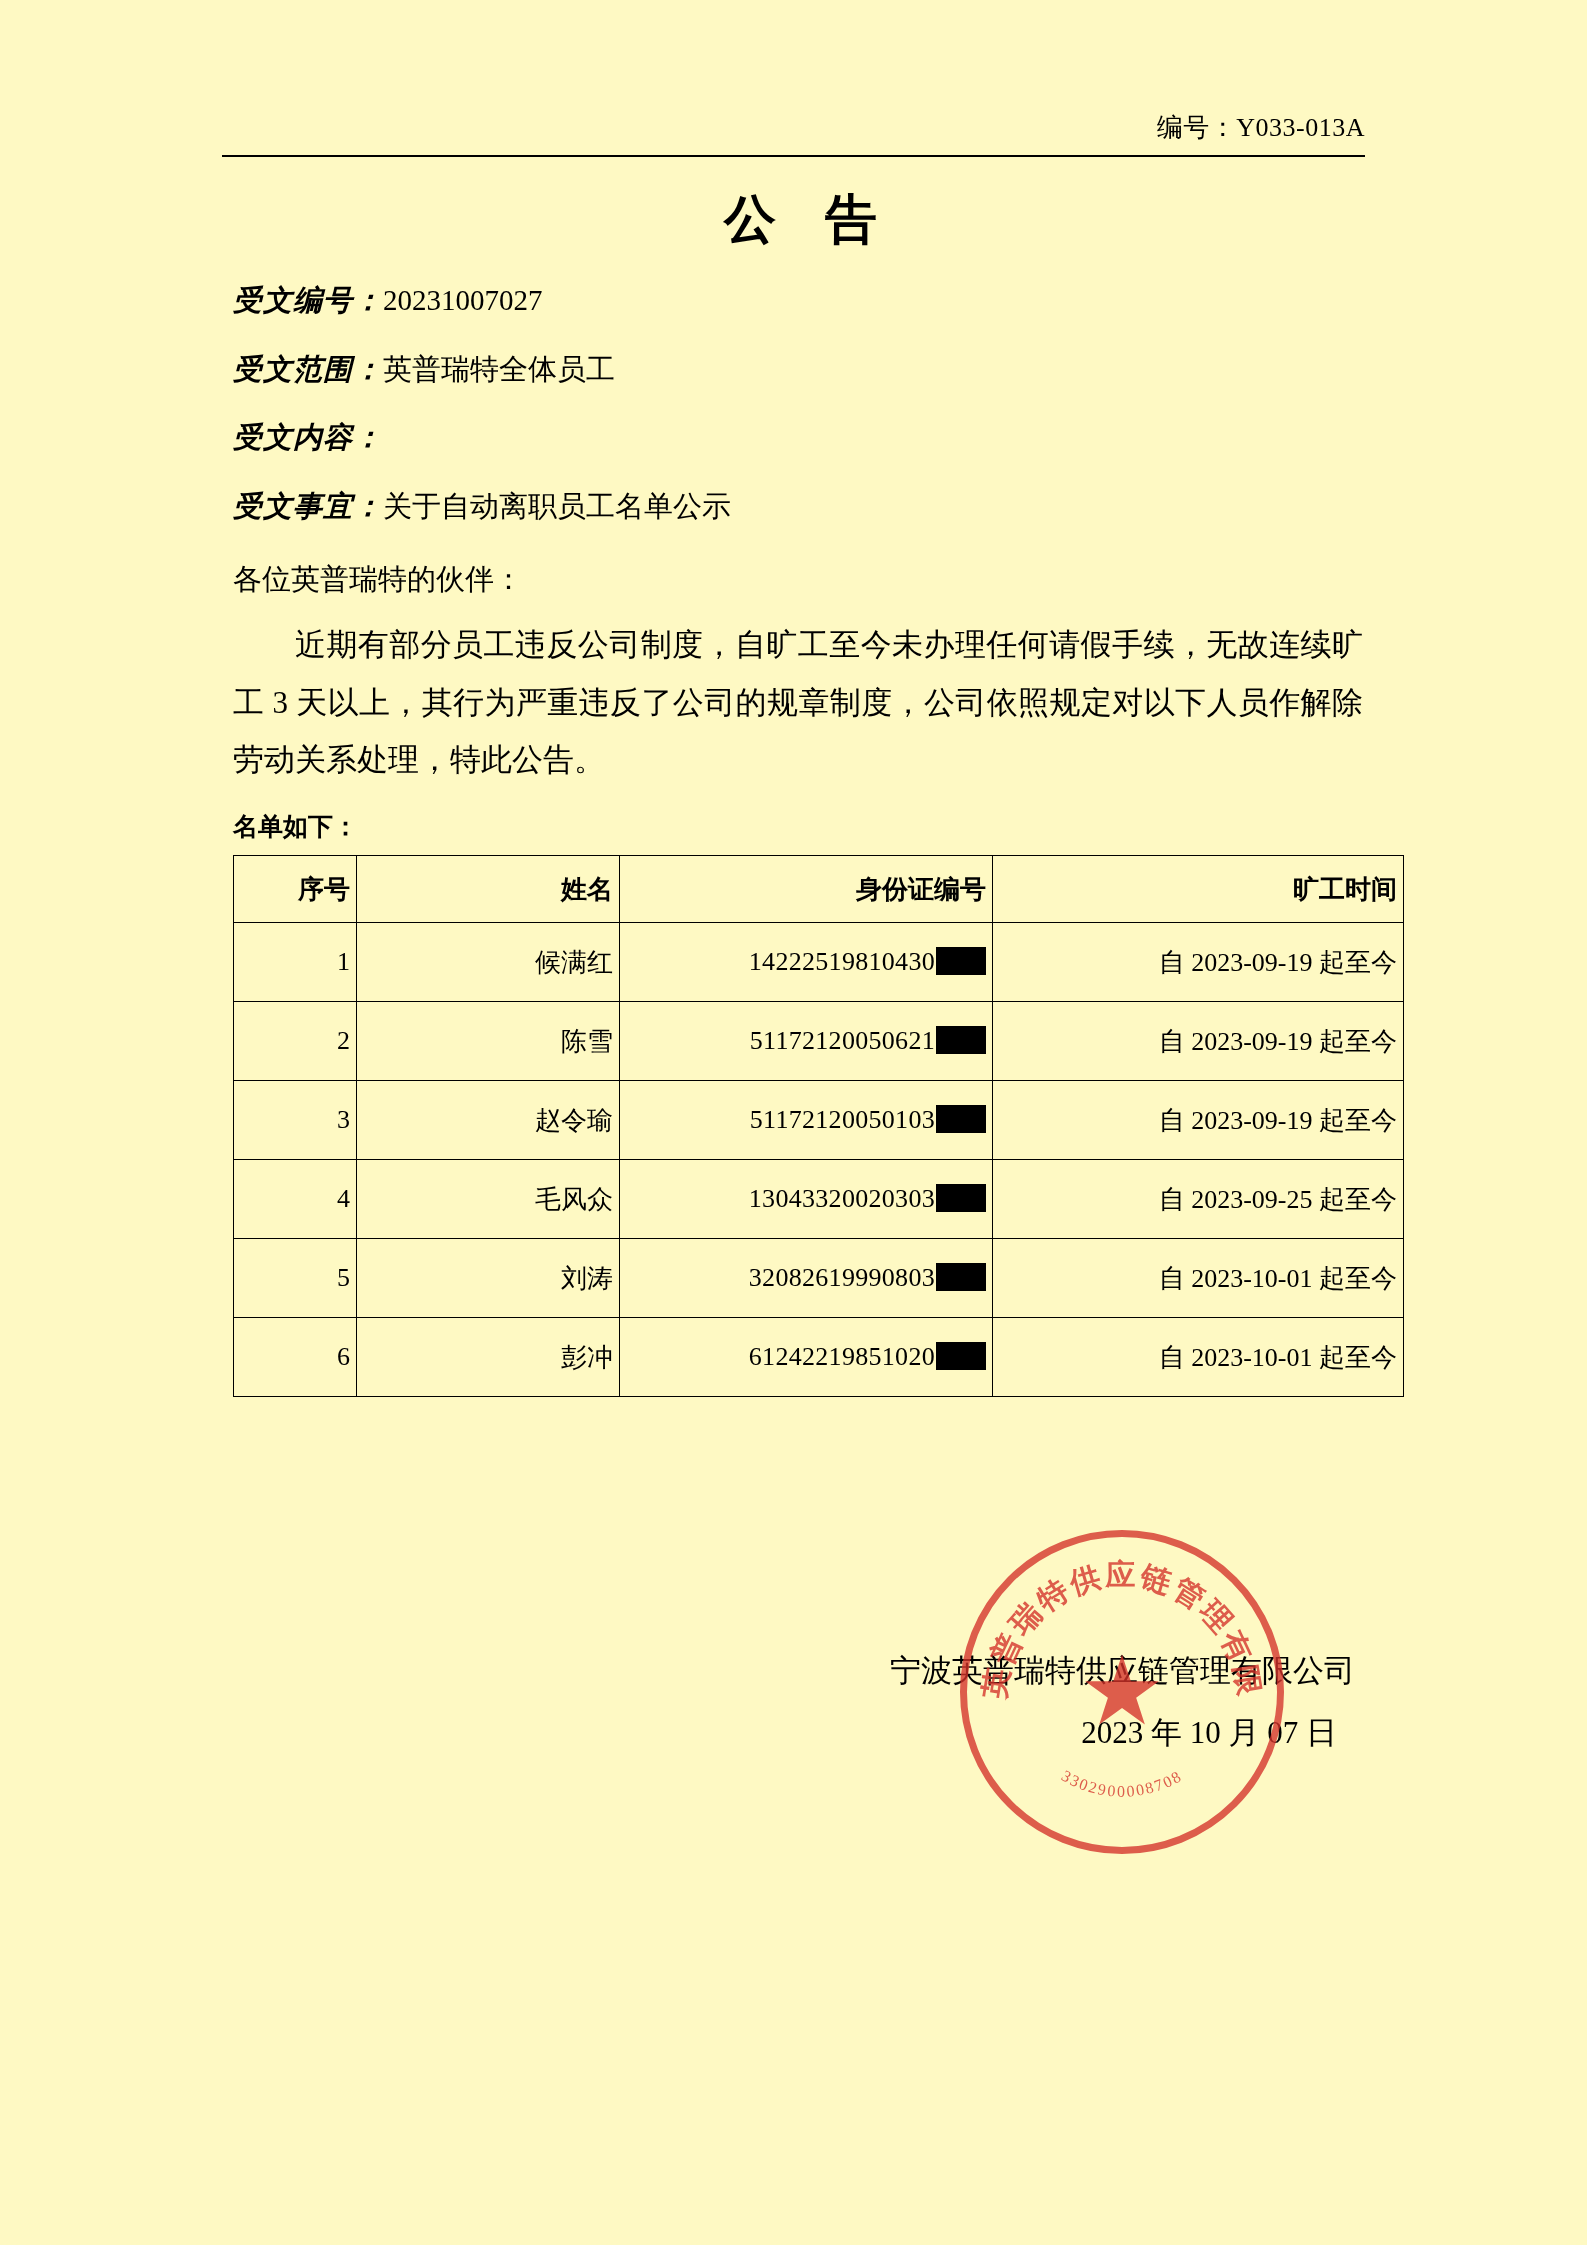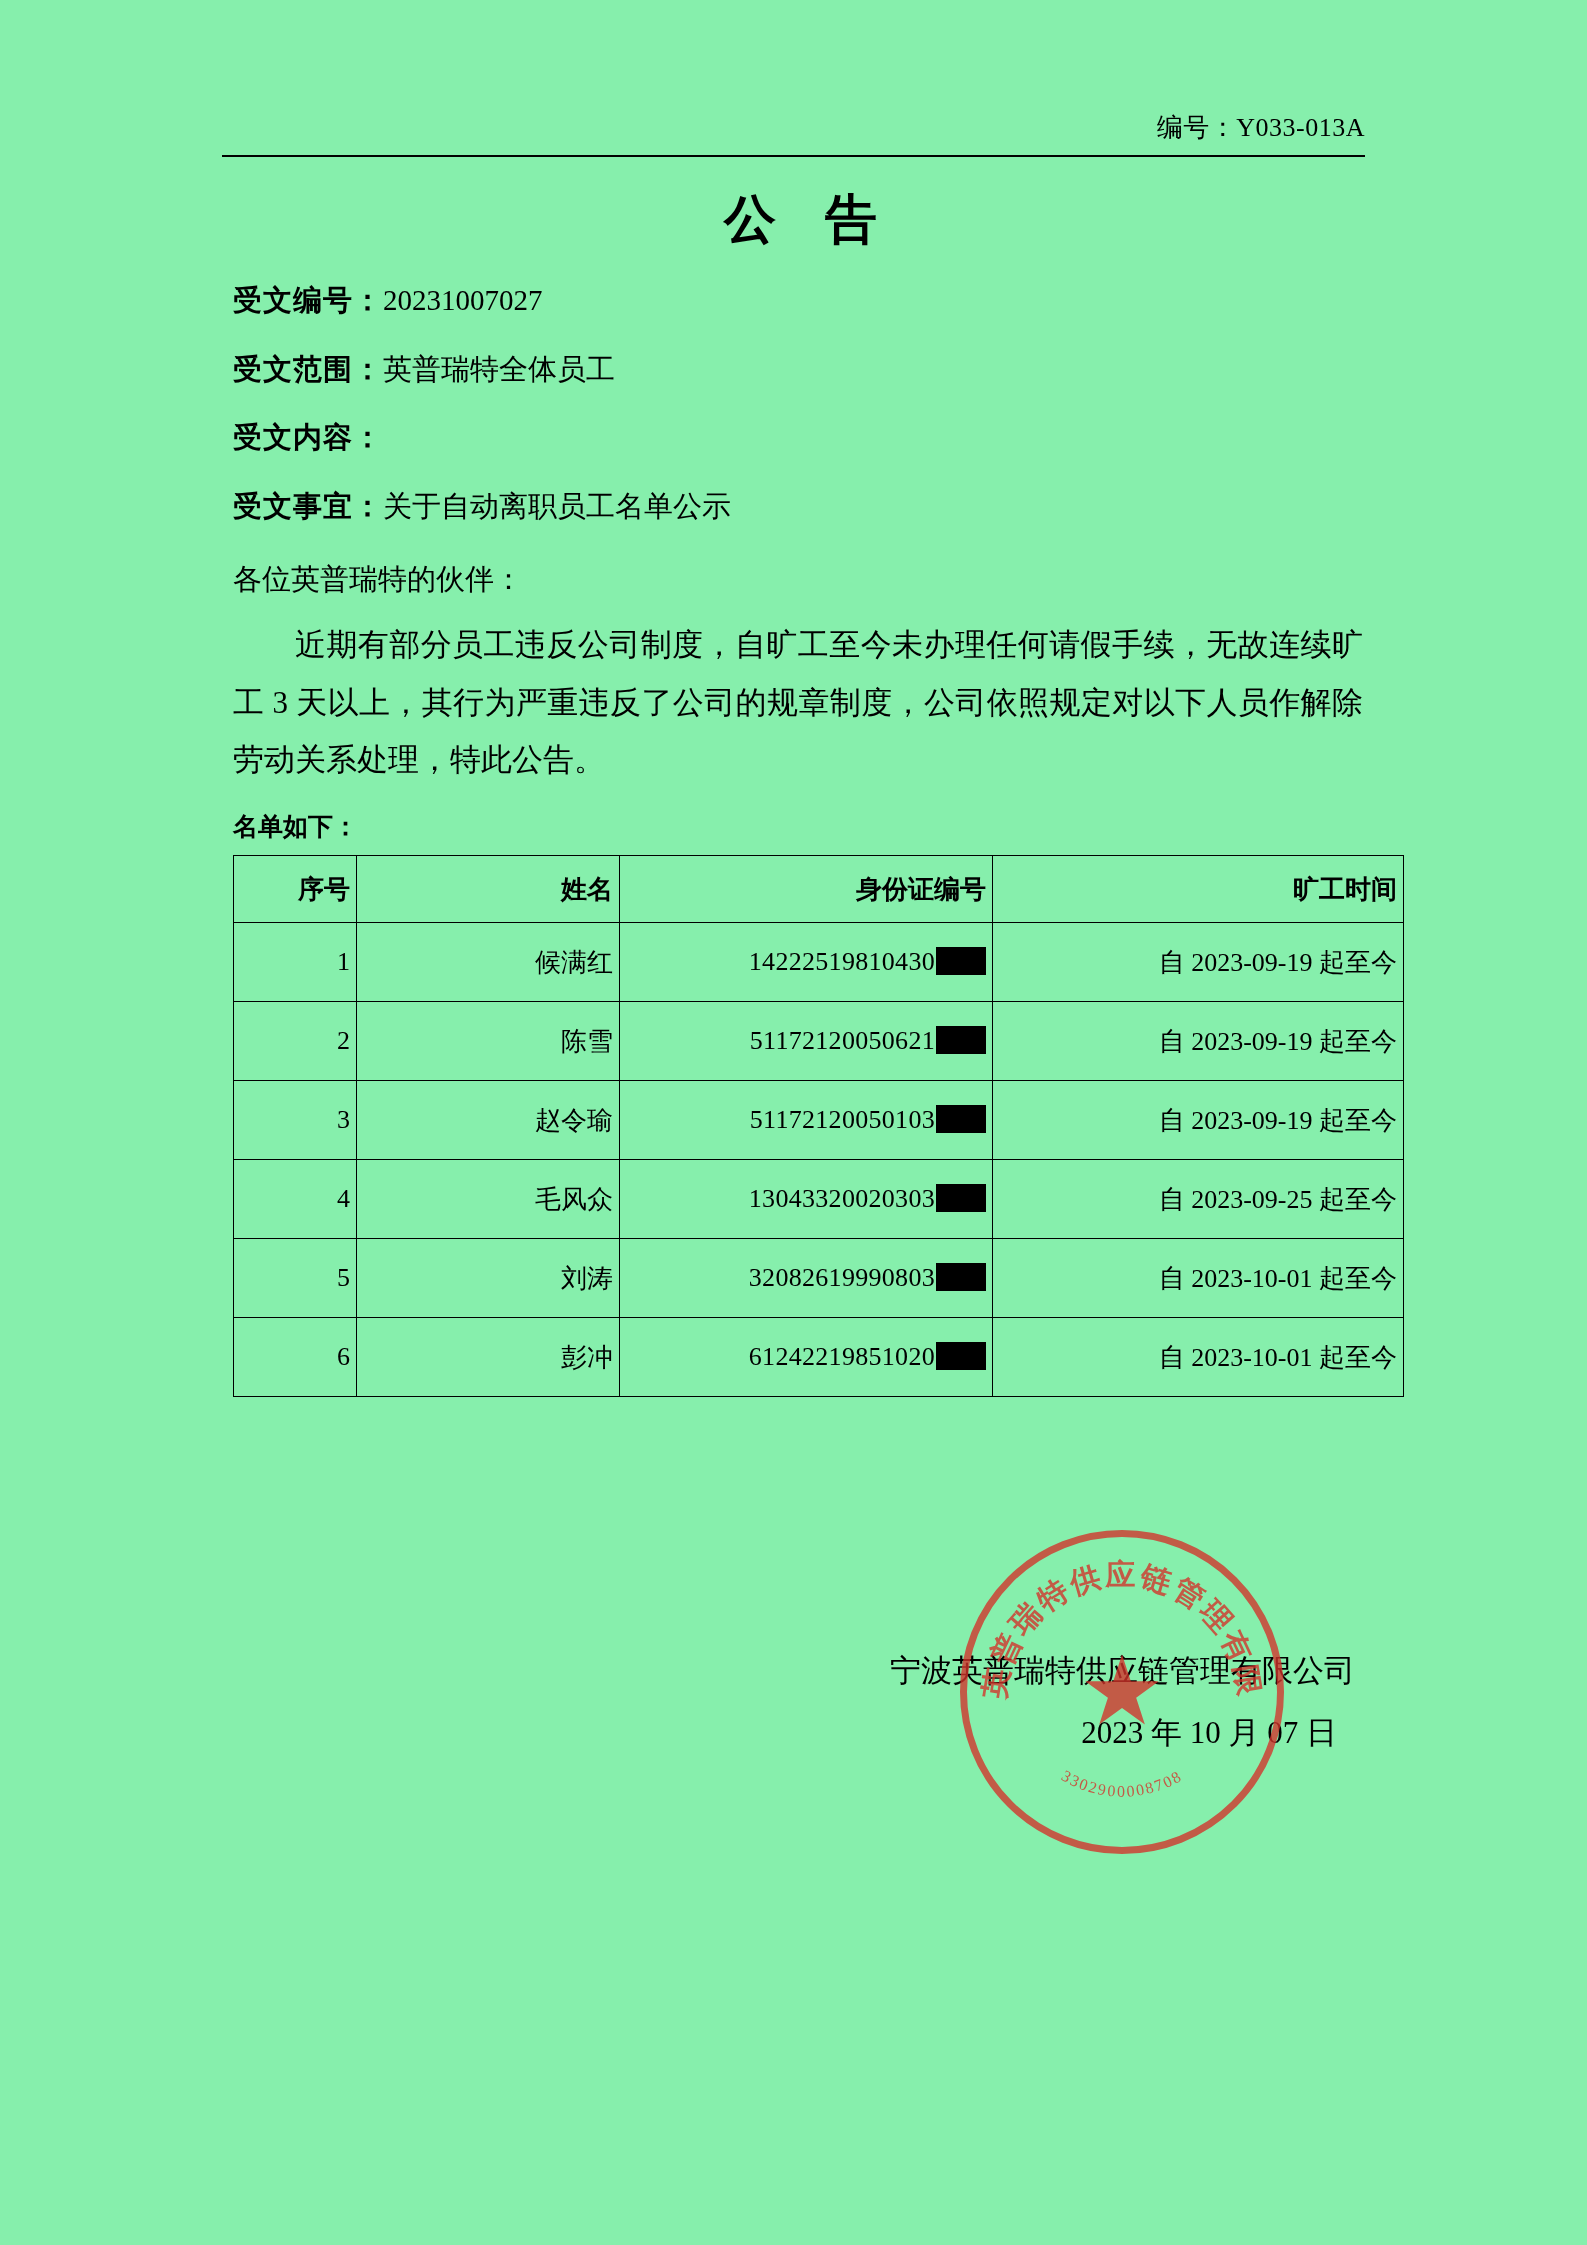--- a/index.html
+++ b/index.html
@@ -4,21 +4,21 @@
 <style>
   html, body {
     margin: 0;
     padding: 0;
     background: #ffffff;
   }
   .page {
     position: relative;
     width: 1587px;
     height: 2245px;
-    background: #86efac;
+    background: #fef9c3;
     font-family: "Liberation Serif", "DejaVu Serif", serif;
     color: #000000;
     box-sizing: border-box;
     overflow: hidden;
   }
   .doc-no {
     position: absolute;
     top: 110px;
     right: 222px;
     font-size: 26px;
@@ -51,20 +51,21 @@
     width: 1130px;
   }
   .field-line {
     font-size: 29px;
     margin-bottom: 28px;
     line-height: 1.4;
   }
   .field-label {
     font-weight: bold;
     letter-spacing: 1px;
+    font-style: italic;
   }
   .field-value {
     font-weight: normal;
   }
   .salutation {
     font-size: 29px;
     margin-top: 34px;
     margin-bottom: 16px;
   }
   .para {

